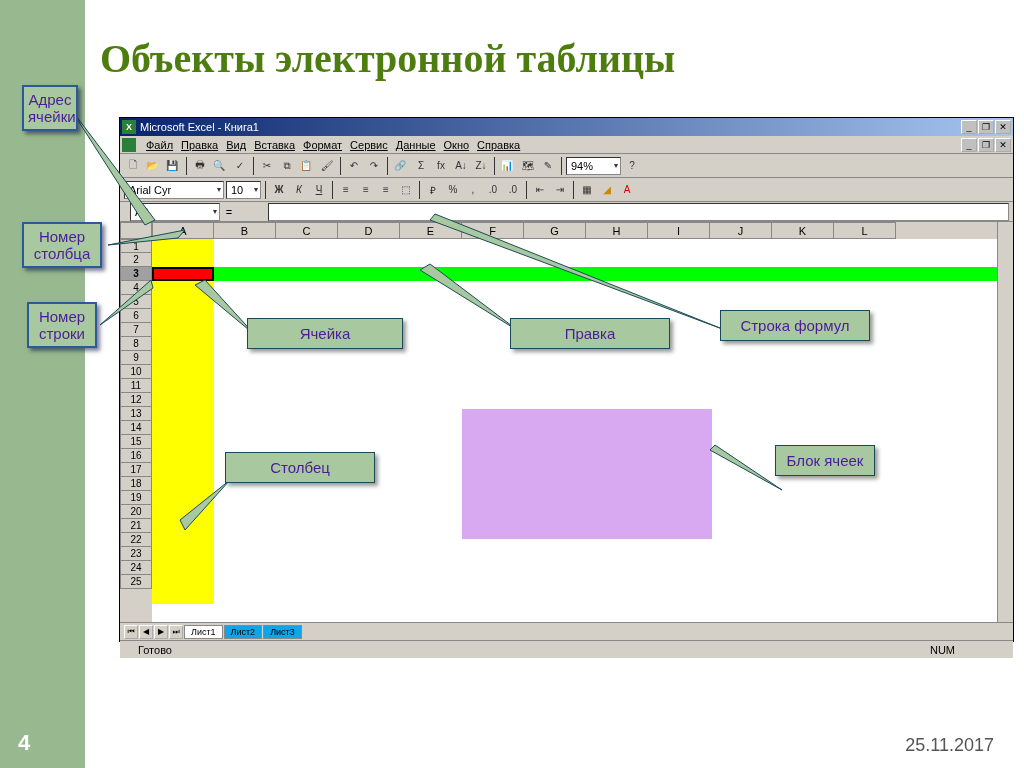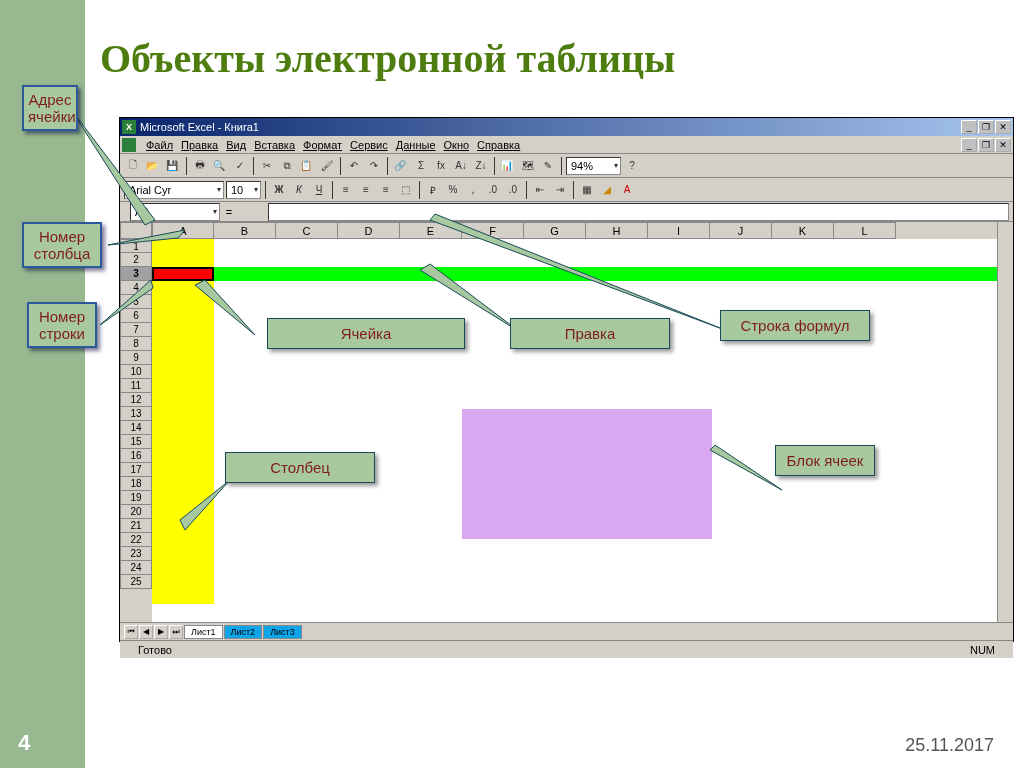--- a/index.html
+++ b/index.html
@@ -61,24 +61,24 @@
   .block-purple { position: absolute; left: 310px; top: 170px; width: 250px; height: 130px; background: #d8a8f0; }
   
   .vscroll { position: absolute; right: 0; top: 0; width: 16px; bottom: 0; background: #d4d0c8; border-left: 1px solid #888; }
   
   .sheet-tabs { height: 18px; background: #d4d0c8; display: flex; align-items: center; font-size: 9px; padding: 0 4px; border-top: 1px solid #888; gap: 1px; }
   .tab-btn { width: 14px; height: 14px; border: 1px outset #fff; display: flex; align-items: center; justify-content: center; font-size: 8px; }
   .sheet-tab { padding: 1px 6px; background: #fff; border: 1px solid #888; font-size: 9px; }
   .sheet-tab.inactive { background: #0ea5e9; }
   
   .statusbar { height: 18px; background: #d4d0c8; border-top: 1px solid #888; display: flex; align-items: center; font-size: 11px; padding: 0 18px; }
-  .statusbar .num { margin-left: auto; }
-  
-  
-  .callout { position: absolute; background: #a8c8a0; border: 1px solid #1a4a5a; padding: 6px 10px; font-size: 15px; color: #7f1d1d; text-align: center; box-shadow: 3px 3px 4px rgba(0,0,0,0.4); }
+  .statusbar .num { margin-left: auto; margin-right: 40px; }
+  
+  
+  .callout { position: absolute; background: #a8c8a0; border: 1px solid #1a4a5a; padding: 6px 10px; font-size: 15px; color: #4c1d95; text-align: center; box-shadow: 3px 3px 4px rgba(0,0,0,0.4); }
   .callout-blue { border: 2px solid #2a5a9a; box-shadow: 3px 3px 4px rgba(0,0,60,0.5); }
   
   
   .overlay-svg { position: absolute; left: 0; top: 0; width: 1024px; height: 768px; pointer-events: none; }
   .overlay-svg line, .overlay-svg polygon { stroke: #1a4a5a; stroke-width: 1; fill: #a8c8a0; }
 </style>
 </head>
 <body>
 
 <div class="slide">
@@ -262,18 +262,18 @@
     <polygon points="520,332 420,270 430,264"></polygon>
     <polygon points="725,330 430,220 435,214"></polygon>
     <polygon points="230,480 185,530 180,520"></polygon>
     <polygon points="782,490 710,450 715,445"></polygon>
   </svg>
 
   <div class="callout callout-blue" style="left:22px; top:85px; width:56px; padding:4px 4px;">Адрес ячейки</div>
   <div class="callout callout-blue" style="left:22px; top:222px; width:80px; padding:4px 4px;">Номер столбца</div>
   <div class="callout callout-blue" style="left:27px; top:302px; width:70px; padding:4px 4px;">Номер строки</div>
 
-  <div class="callout" style="left:267px; top:318px; width:198px;">Ячейка</div>
+  <div class="callout" style="left:247px; top:318px; width:156px;">Ячейка</div>
   <div class="callout" style="left:510px; top:318px; width:160px;">Правка</div>
   <div class="callout" style="left:720px; top:310px; width:150px;">Строка формул</div>
   <div class="callout" style="left:225px; top:452px; width:150px;">Столбец</div>
   <div class="callout" style="left:775px; top:445px; width:100px;">Блок ячеек</div>
 </div>
 
 </body></html>

